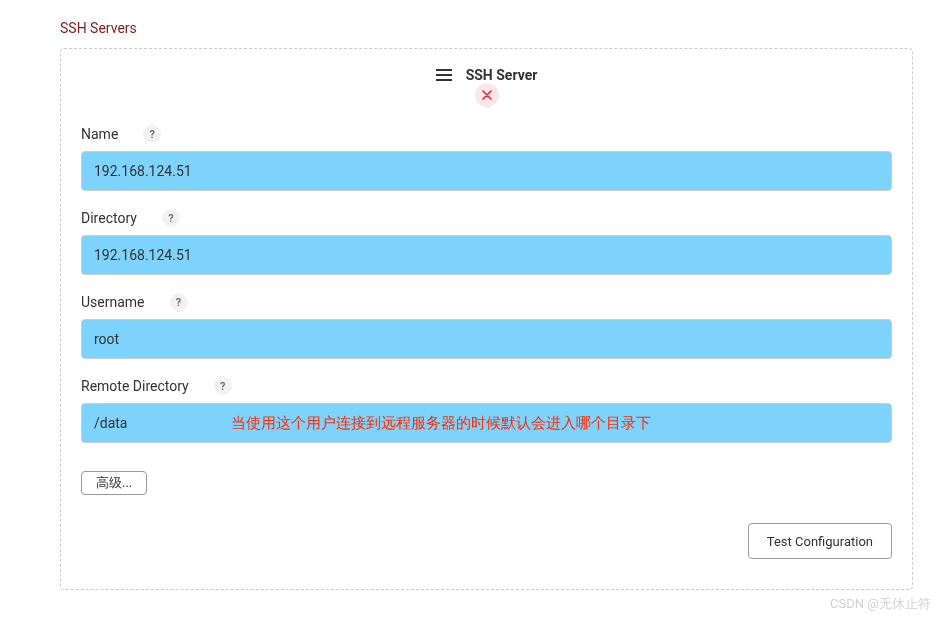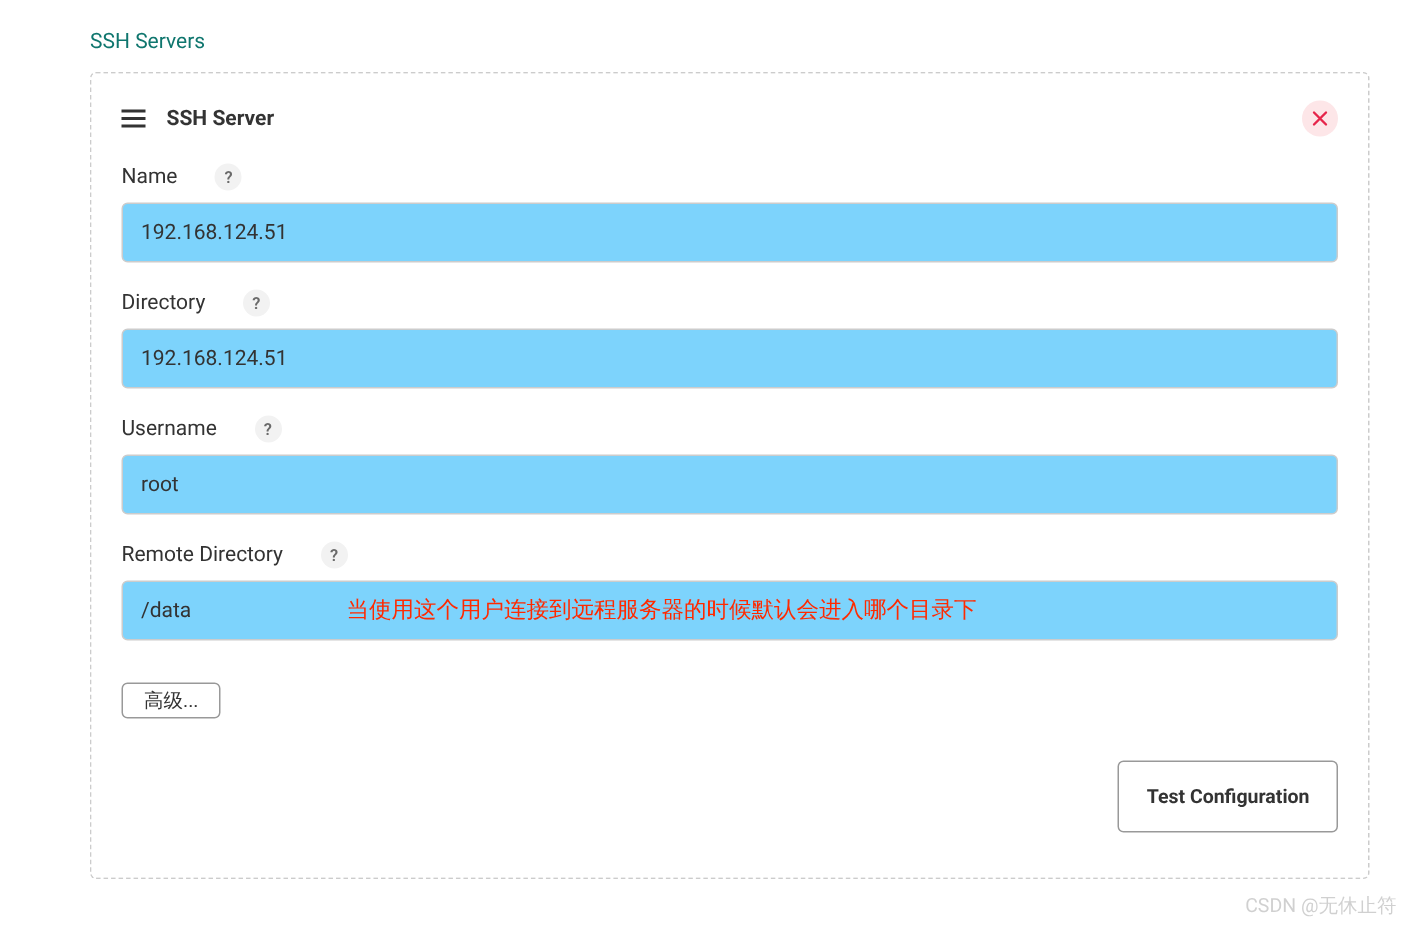--- a/index.html
+++ b/index.html
@@ -15,35 +15,36 @@
       width: 943px;
       height: 623px;
       position: relative;
       overflow: hidden;
     }
     .outer {
       padding: 20px 30px 0 60px;
     }
     .page-title {
       font-size: 14px;
-      color: #0f766e;
+      color: #7f1d1d;
       margin-bottom: 12px;
       font-weight: 400;
     }
     .panel {
       border: 1px dashed #ccc;
       border-radius: 4px;
       padding: 18px 20px 30px 20px;
       position: relative;
     }
     .panel-header {
       display: flex;
       align-items: center;
-      justify-content: space-between;
+      justify-content: center;
       margin-bottom: 18px;
+      flex-direction: column;
     }
     .panel-header-left {
       display: flex;
       align-items: center;
       gap: 14px;
     }
     .hamburger {
       display: flex;
       flex-direction: column;
       gap: 3px;
@@ -142,23 +143,23 @@
       color: #333;
       cursor: pointer;
       font-family: inherit;
     }
     .test-row {
       display: flex;
       justify-content: flex-end;
       margin-top: 28px;
     }
     .test-btn {
-      font-weight: 700;
+      font-weight: 400;
       padding: 0 18px;
-      height: 48px;
+      height: 36px;
     }
     .watermark {
       position: absolute;
       right: 12px;
       bottom: 10px;
       color: rgba(120,120,120,0.35);
       font-size: 13px;
       pointer-events: none;
     }
   </style>

